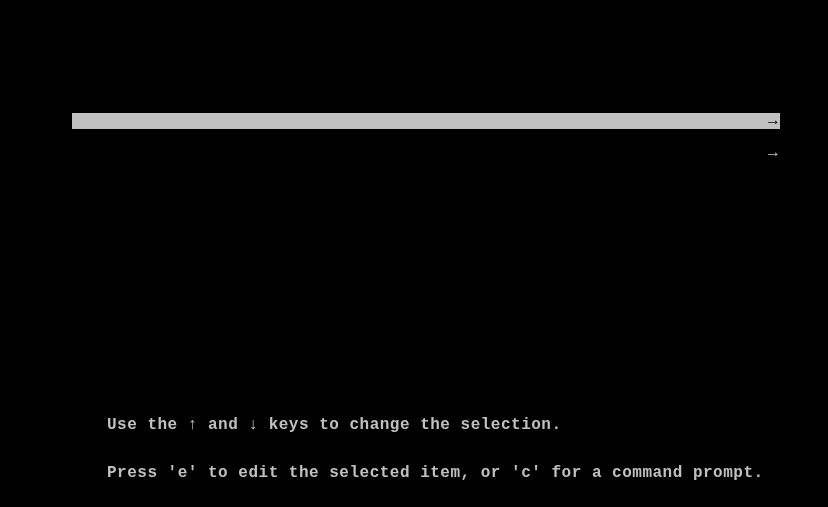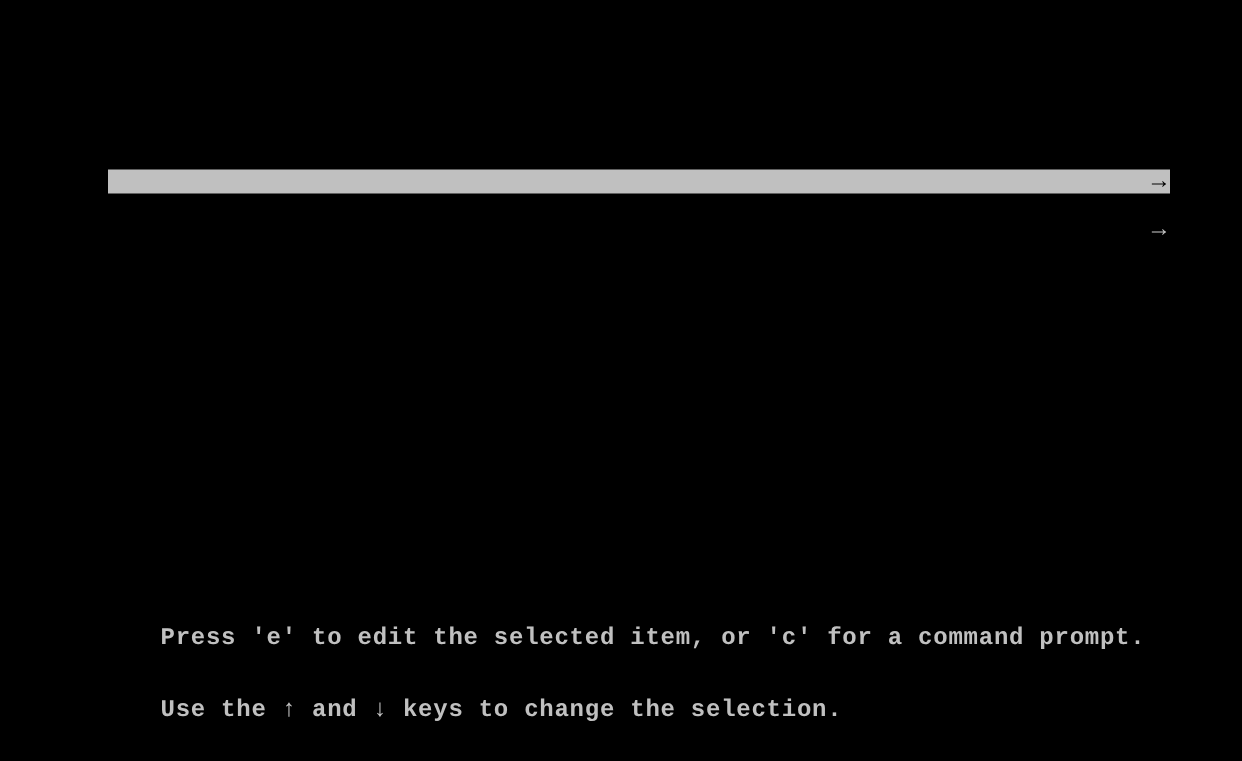--- a/index.html
+++ b/index.html
@@ -59,15 +59,15 @@
   </div>
   <div class="menu-item">
     <span>Oracle Linux Server (5.14.0-70.13.1.0.3.el9_0.x86_64) 9.0</span>
   </div>
   <div class="menu-item">
     <span>Oracle Linux Server (0-rescue-59d3fed993c042428039267e00c31140 with Unbr</span><span class="arrow">→</span>
   </div>
 </div>
 
 <div class="help-text">
+  <div>Use the ↑ and ↓ keys to change the selection.</div>
   <div>Press 'e' to edit the selected item, or 'c' for a command prompt.</div>
-  <div>Use the ↑ and ↓ keys to change the selection.</div>
 </div>
 
 </body></html>

